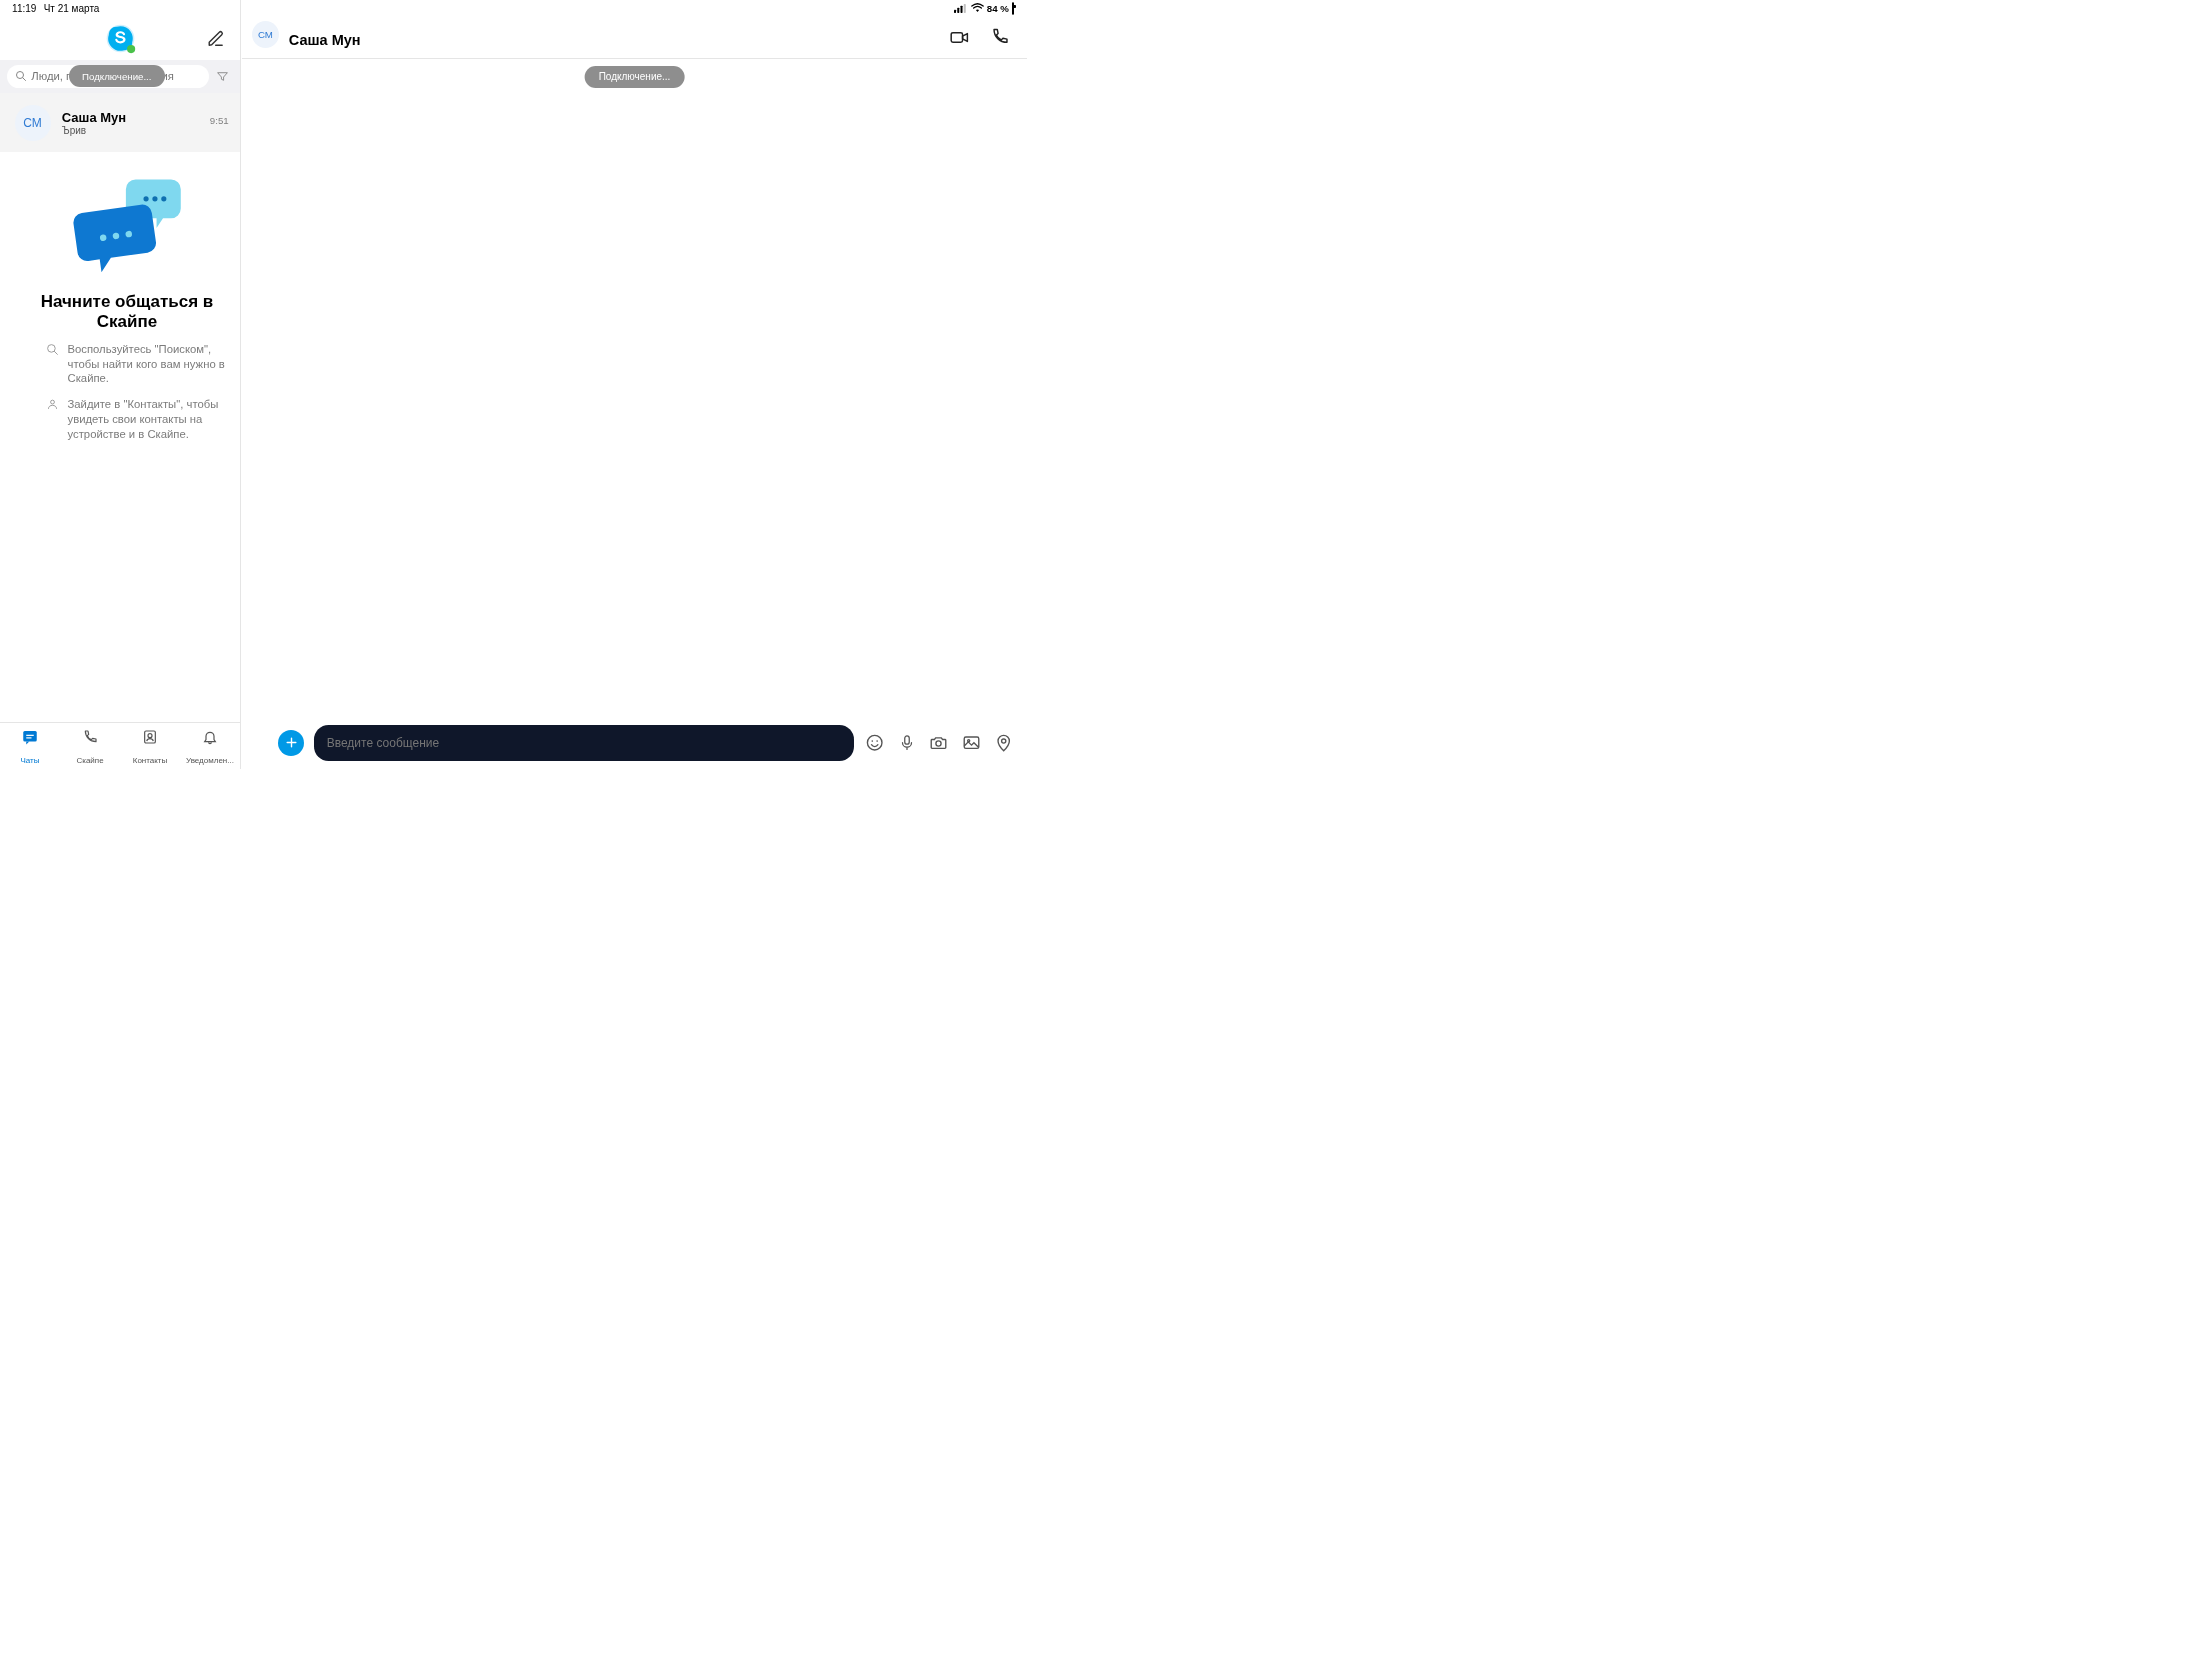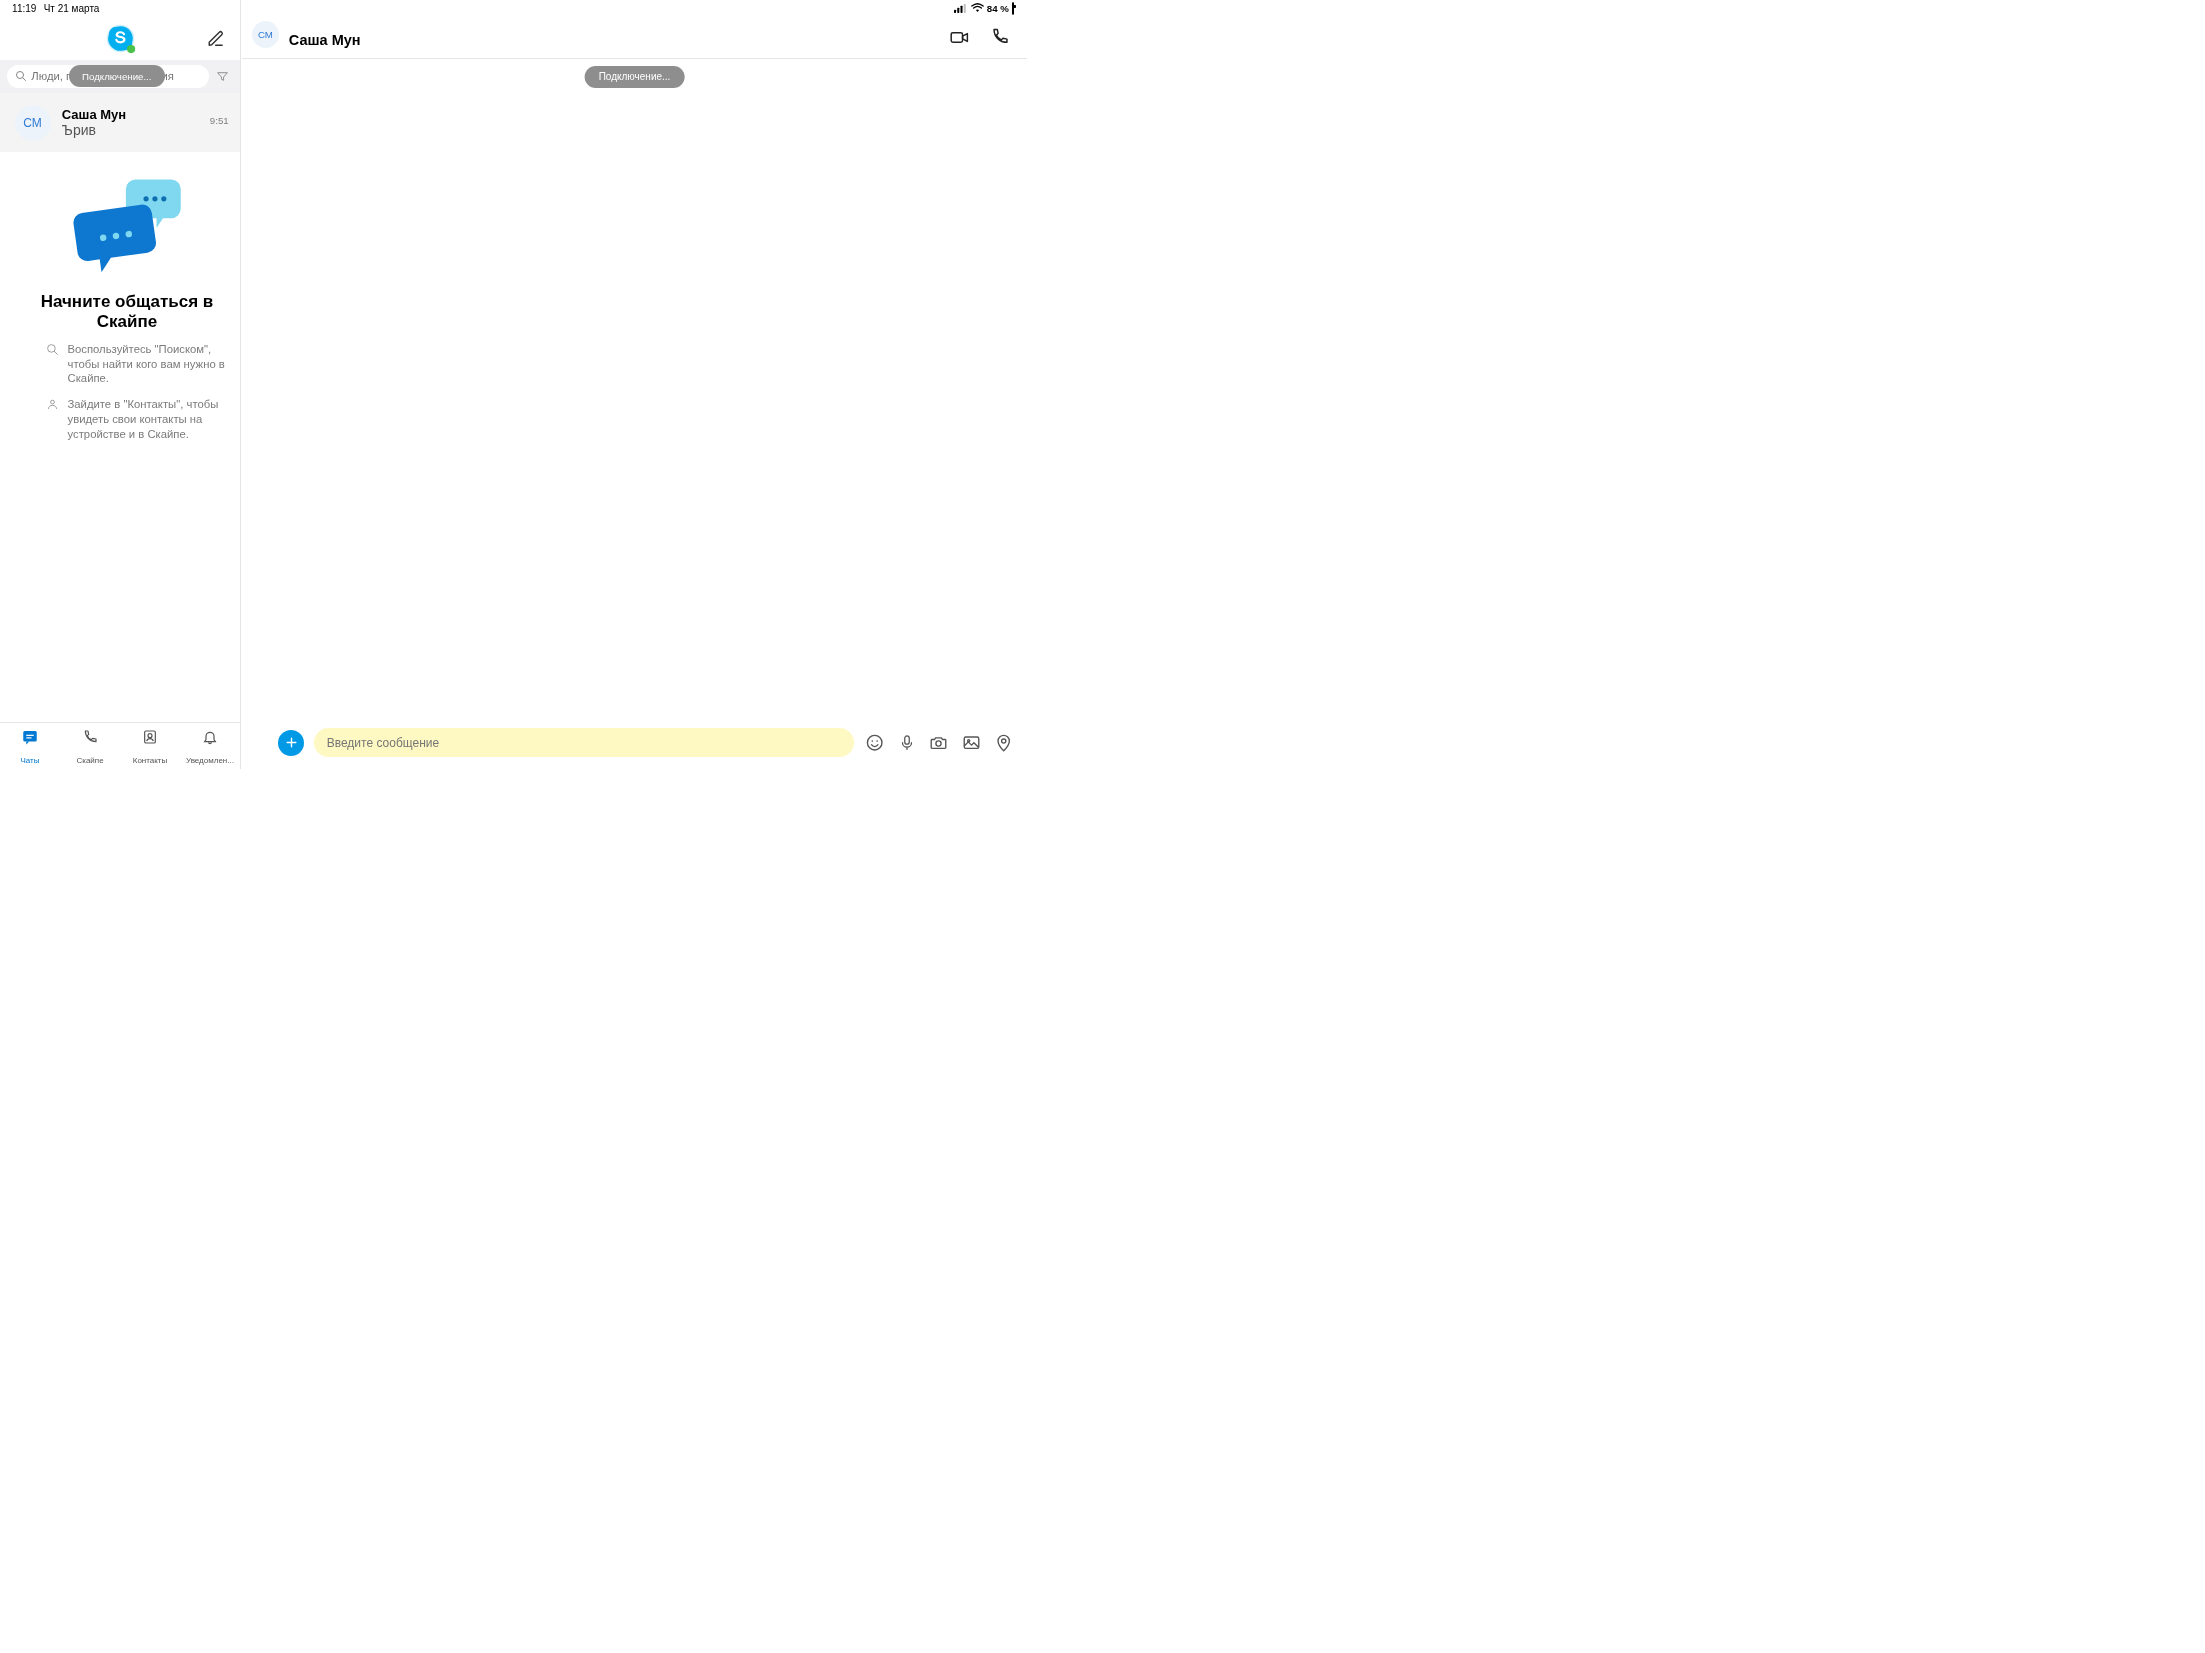--- a/index.html
+++ b/index.html
@@ -30,21 +30,21 @@
   .filter-btn { width:24px; height:23.4px; display:flex; align-items:center; justify-content:center; color:#868686; }
 
   
   .conn-pill-sb { position:absolute; top:65px; left:69px; height:22px; padding:0 13px; border-radius:11.3px; background:#8e8e8e; color:#fff; font-size:9.7px; display:flex; align-items:center; z-index:10;}
 
   
   .chat-item { height:59px; background:#f4f4f4; display:flex; align-items:center; padding:0 11.3px 0 14.5px; gap:11.3px; position:relative;}
   .avatar { width:36px; height:36px; border-radius:50%; background:#edf3fb; color:#2f7ad3; display:flex; align-items:center; justify-content:center; font-size:12px; font-weight:500; flex-shrink:0;}
   .chat-meta { flex:1}
   .chat-name { font-size:13px; font-weight:600; }
-  .chat-snippet { font-size:14px; color:#555; margin-top:0; }
+  .chat-snippet { font-size:10px; color:#555; margin-top:0; }
   .chat-time { position:absolute; right:11.3px; top:11.3px; font-size:9.7px; color:#808080;margin-top:11px;}
 
   
   .onboard { padding:16px 13px 0 27px; }
   .onboard-illustration { width:113px; height:105px; margin:4.8px auto 14.5px auto; position:relative; }
   .onboard-title { font-size:17px; font-weight:700; text-align:center; margin-bottom:9.7px; }
   .tip { display:flex; gap:8px; margin:0 0 11.3px 18px; color:#7b7b7b; font-size:11.3px; line-height:1.3; }
   .tip .icon { width:14.5px; flex-shrink:0; color:#9a9a9a; display:flex; justify-content:center; padding-top:0.8px;}
   .tip .txt { max-width:161px; }
 
@@ -60,21 +60,21 @@
   .main-title { font-size:14.5px; font-weight:600; flex:1;}
   .hdr-actions { display:flex; gap:18px; align-items:center; }
   .hdr-btn { width:22.6px; height:22.6px; display:flex; align-items:center; justify-content:center; color:#222; }
 
   .main-body { flex:1; position:relative; }
   .conn-pill-main { position:absolute; top:6.5px; left:50%; transform:translateX(-50%); height:22.6px; padding:0 14.5px; border-radius:11.3px; background:#8e8e8e; color:#fff; font-size:10px; display:flex; align-items:center;}
 
   
   .composer { height:48px; display:flex; align-items:center; gap:9.7px; padding:0 13px 4.8px 36px; }
   .plus-btn { width:26px; height:26px; border-radius:50%; background:#0099e6; display:flex; align-items:center; justify-content:center; color:#fff; flex-shrink:0;}
-  .compose-input { flex:1; height:29px; background:#fef9c3; border-radius:14.5px; border:none; padding:0 13px; font-size:12px; color:#808080; outline:none;}
+  .compose-input { flex:1; height:36px; background:#0f172a; border-radius:14.5px; border:none; padding:0 13px; font-size:12px; color:#808080; outline:none;}
   .compose-acts { display:flex; gap:11.3px; align-items:center; color:#555; }
   .compose-acts .ic { width:21px; height:21px; display:flex; align-items:center; justify-content:center; }
 
   svg { display:block; }
 </style>
 </head>
 <body>
 
 <div class="root">
 

